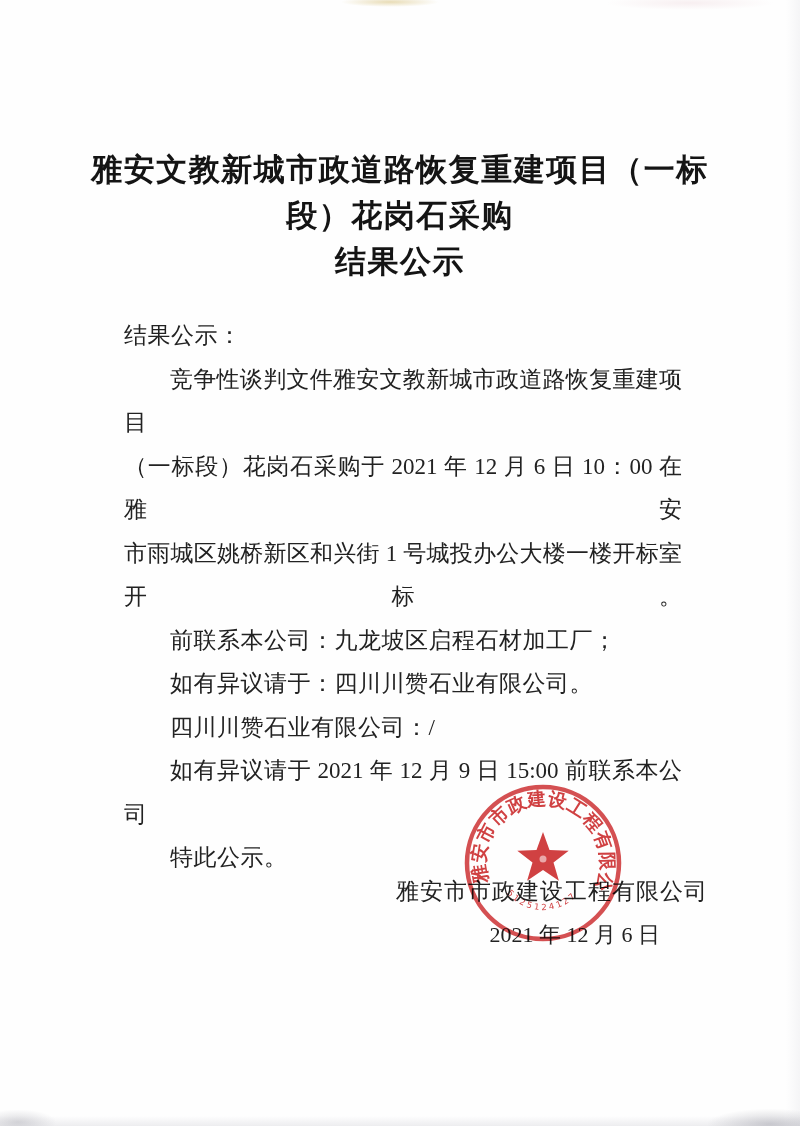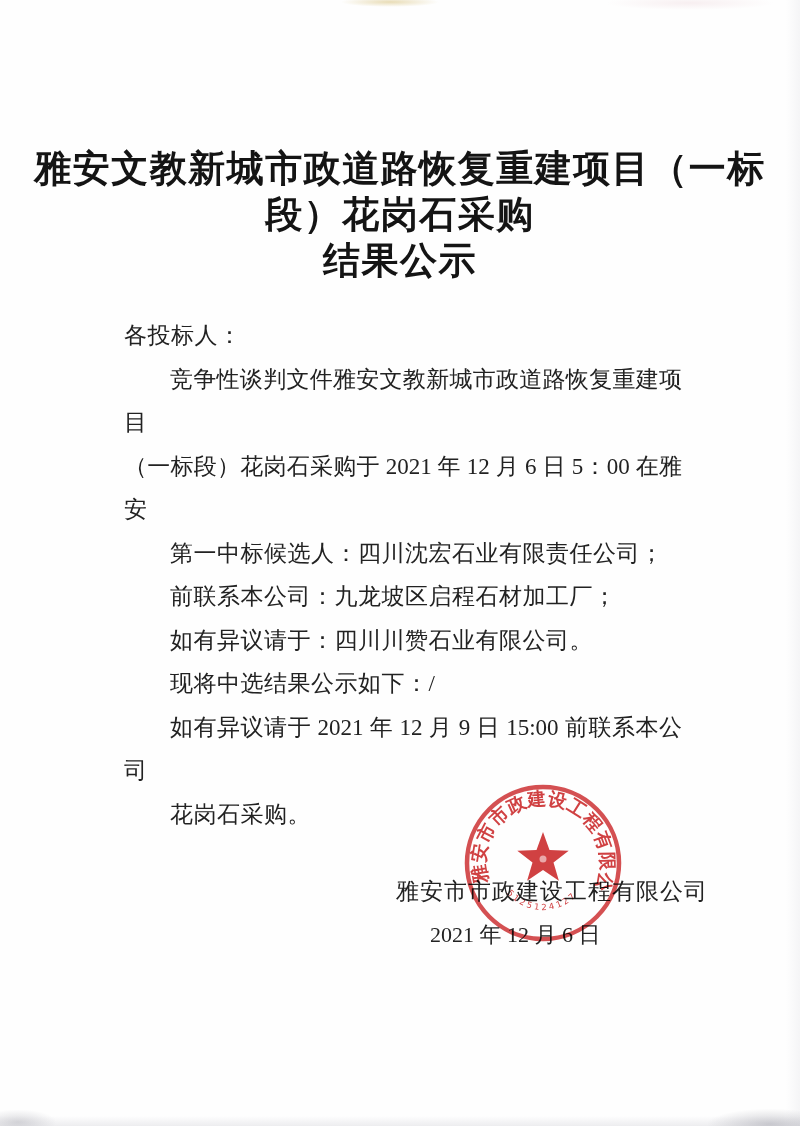--- a/index.html
+++ b/index.html
@@ -22,21 +22,21 @@
       linear-gradient(to top, rgba(175,175,185,0.22) 0px, rgba(175,175,185,0) 10px),
       linear-gradient(to left, rgba(190,190,200,0.14) 0px, rgba(190,190,200,0) 14px);
   }
   .title-block{
     position:absolute;
     left:0;top:146px;width:800px;
     text-align:center;
     color:#141414;
     font-family:"DejaVu Sans","Liberation Sans",sans-serif;
     font-weight:700;
-    font-size:37px;
+    font-size:31px;
     line-height:46px;
     letter-spacing:1.5px;
   }
   .body-block{
     position:absolute;
     left:124px;top:314px;width:558px;
     color:#222;
     font-size:23px;
     line-height:43.5px;
     letter-spacing:0.5px;
@@ -54,21 +54,21 @@
     left:396px;top:876px;width:290px;
     text-align:right;
     color:#222;
     font-size:23px;
     letter-spacing:1px;
     white-space:nowrap;
   }
   .sign-date{
     position:absolute;
     left:430px;top:920px;width:230px;
-    text-align:left;
+    text-align:right;
     color:#222;
     font-size:22px;
     white-space:nowrap;
   }
   .stamp{
     position:absolute;
     left:433px;top:753px;
     width:220px;height:220px;
     mix-blend-mode:multiply;
     opacity:0.88;
@@ -93,29 +93,29 @@
 <div class="page">
   <div class="scan-artifacts"></div>
 
   <div class="title-block">
     <div>雅安文教新城市政道路恢复重建项目（一标</div>
     <div>段）花岗石采购</div>
     <div>结果公示</div>
   </div>
 
   <div class="body-block">
-    <div class="line">各投标人：</div>
+    <div class="line">结果公示：</div>
     <div class="line indent fill">竞争性谈判文件雅安文教新城市政道路恢复重建项目</div>
-    <div class="line fill">（一标段）花岗石采购于 2021 年 12 月 6 日 5：00 在雅安</div>
-    <div class="line indent">第一中标候选人：四川沈宏石业有限责任公司；</div>
+    <div class="line fill">（一标段）花岗石采购于 2021 年 12 月 6 日 10：00 在雅安</div>
+    <div class="line fill">市雨城区姚桥新区和兴街 1 号城投办公大楼一楼开标室开标。</div>
     <div class="line indent">前联系本公司：九龙坡区启程石材加工厂；</div>
     <div class="line indent">如有异议请于：四川川赞石业有限公司。</div>
-    <div class="line indent">现将中选结果公示如下：/</div>
+    <div class="line indent">四川川赞石业有限公司：/</div>
     <div class="line indent fill">如有异议请于 2021 年 12 月 9 日 15:00 前联系本公司</div>
-    <div class="line indent">花岗石采购。</div>
+    <div class="line indent">特此公示。</div>
   </div>
 
   <div class="signature">雅安市市政建设工程有限公司</div>
   <div class="sign-date">2021 年 12 月 6 日</div>
 
   <div class="stamp">
     <svg viewBox="0 0 220 220" xmlns="http://www.w3.org/2000/svg">
       <circle cx="110" cy="110" r="76" fill="none" stroke-width="4.5" opacity="0.92" stroke="#cb2628"></circle>
       <polygon points="110,79 116.5,97.1 135.7,97.7 120.5,109.4 125.9,127.8 110,117 94.1,127.8 99.5,109.4 84.3,97.7 103.5,97.1" fill="#cb2628"></polygon>
       <circle cx="110" cy="106" r="3.5" fill="#ffffff" opacity="0.55"></circle>

